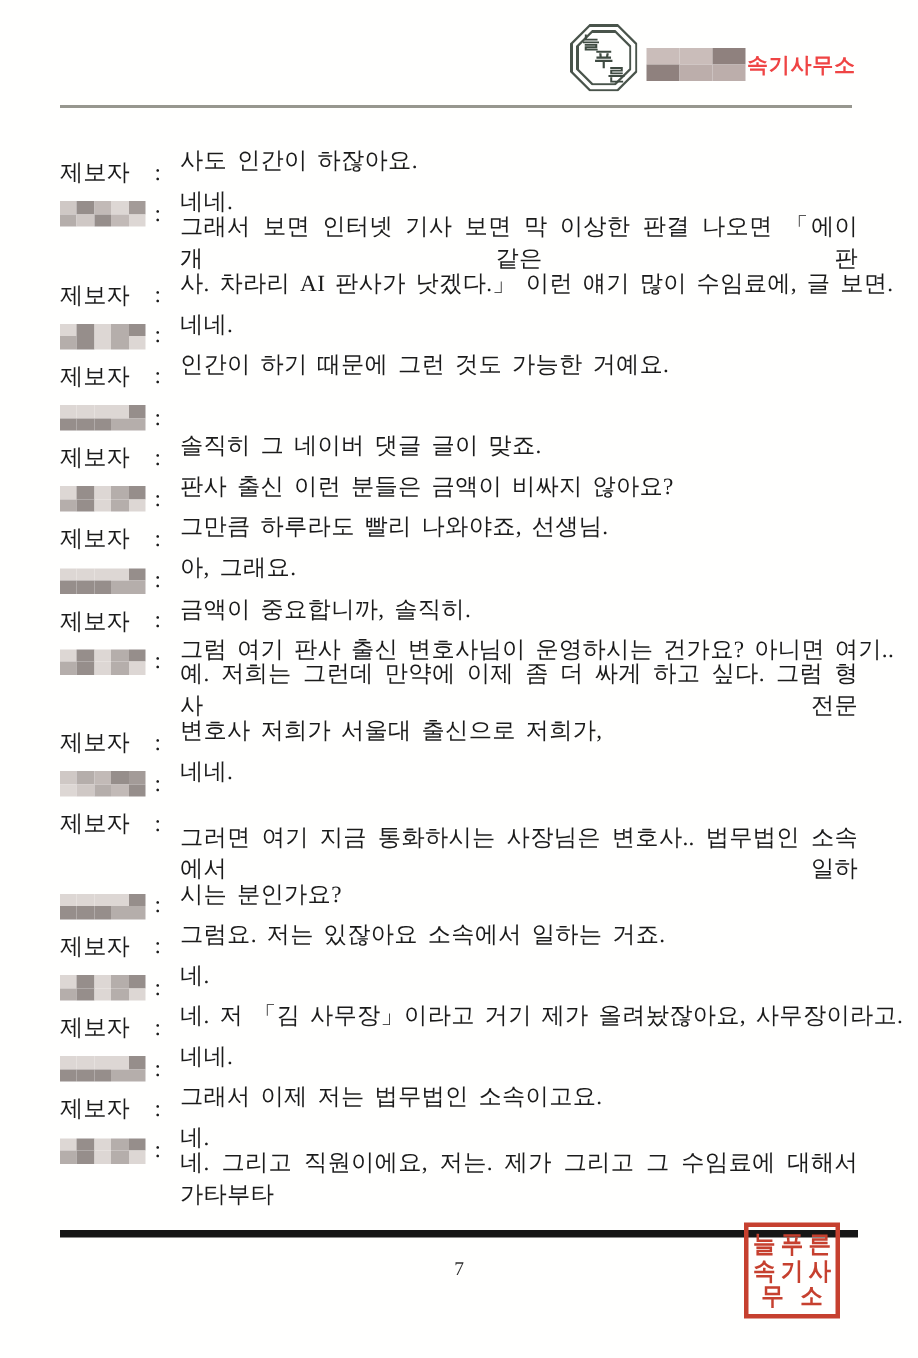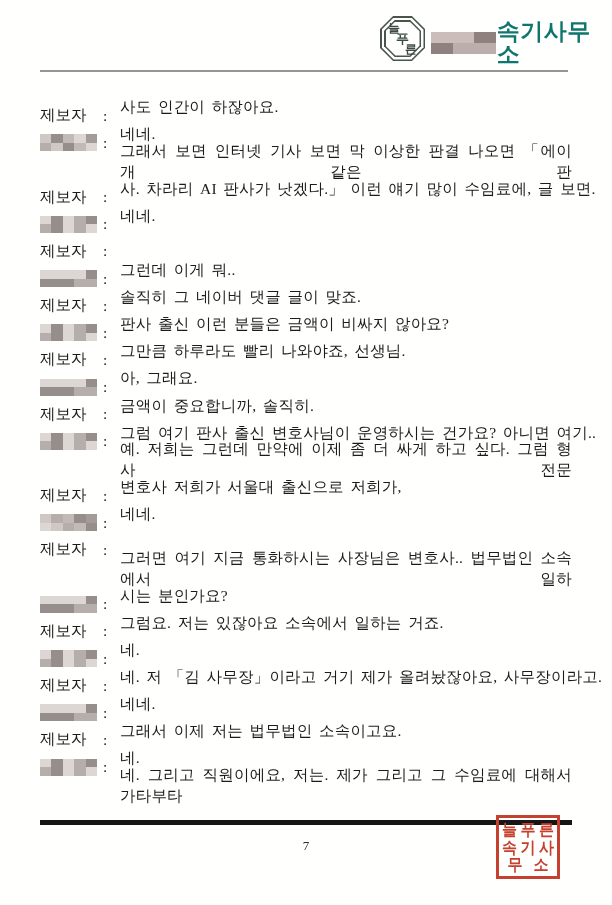--- a/index.html
+++ b/index.html
@@ -14,22 +14,22 @@
   .o3{inset:4px;background:#49544b;}
   .o4{inset:5.5px;background:#fffffe;}
   .lc{position:absolute;font-family:"Liberation Sans","DejaVu Sans",sans-serif;
       font-weight:700;color:#3e4a41;line-height:1;}
   .lc1{left:8px;top:6px;font-size:12px;}
   .lc2{left:16px;top:16px;font-size:13px;}
   .lc3{left:25px;top:27px;font-size:12px;}
 
   
   .company{position:absolute;left:431px;top:31px;height:24px;display:flex;align-items:center;}
-  .company-name{font-family:Liberation Serif, serif;font-weight:700;
-      font-size:23px;color:#0f766e;letter-spacing:.5px;line-height:1;}
+  .company-name{font-family:Liberation Sans, sans-serif;font-weight:700;
+      font-size:14px;color:#ef4444;letter-spacing:.5px;line-height:1;}
   .header-rule{position:absolute;left:40px;top:70px;width:528px;height:2px;background:#97978f;}
 
   
   .tbody{position:absolute;left:40px;top:75px;width:532px;}
   .row{display:flex;height:27.15px;align-items:center;font-size:15.5px;}
   .sp{width:63px;flex:0 0 63px;display:flex;align-items:center;}
   .col{width:17px;flex:0 0 17px;}
   .tx{flex:1;white-space:nowrap;word-spacing:2.5px;letter-spacing:.2px;margin-top:38px;}
   .tx.full{white-space:normal;text-align:justify;text-align-last:justify;}
 
@@ -135,25 +135,25 @@
             <i style="background: rgb(181, 174, 171);"></i>
             <i style="background: rgb(150, 142, 139);"></i>
             <i style="background: rgb(181, 174, 171);"></i>
             <i style="background: rgb(150, 142, 139);"></i>
             <i style="background: rgb(221, 215, 212);"></i>
             <i style="background: rgb(181, 174, 171);"></i>
             <i style="background: rgb(221, 215, 212);"></i>
           </span>
         </span>
         <span class="col">:</span>
-      </div>
-      <div class="row">
-        <span class="sp">제보자</span>
-        <span class="col">:</span>
-        <span class="tx">그런데 이게 뭐..</span>
+        <span class="tx">인간이 하기 때문에 그런 것도 가능한 거예요.</span>
+      </div>
+      <div class="row">
+        <span class="sp">제보자</span>
+        <span class="col">:</span>
       </div>
       <div class="row">
         <span class="sp">
           <span class="redact">
             <i style="background: rgb(221, 215, 212);"></i>
             <i style="background: rgb(221, 215, 212);"></i>
             <i style="background: rgb(221, 215, 212);"></i>
             <i style="background: rgb(221, 215, 212);"></i>
             <i style="background: rgb(150, 142, 139);"></i>
             <i style="background: rgb(150, 142, 139);"></i>

